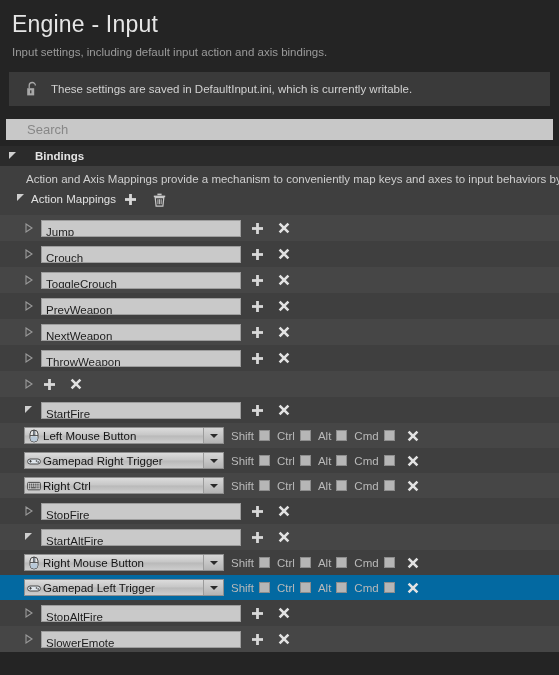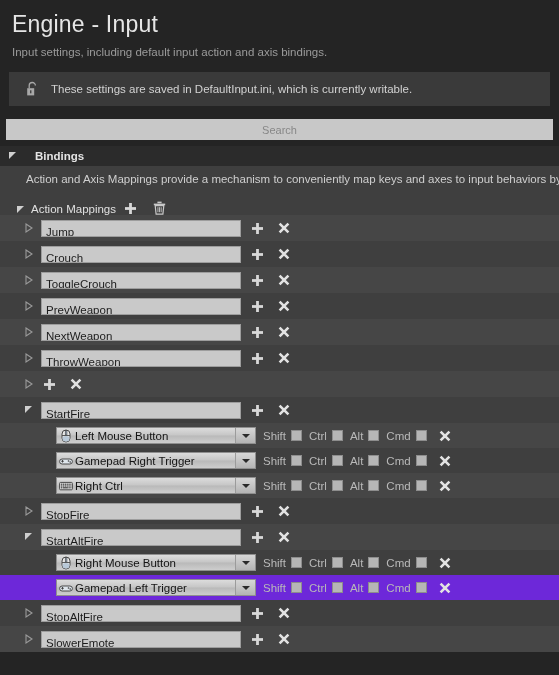--- a/index.html
+++ b/index.html
@@ -27,39 +27,39 @@
     display:flex;align-items:center;padding:0 16px;box-sizing:border-box;
   }
   .notice-text{font-size:11.5px;color:#d2d2d2;margin-left:11px;}
   .lock-ico{width:15px;height:16px;display:block;}
 
   
   .searchwrap{margin:13px 6px 0 6px;}
   .search{
     width:100%;height:21px;box-sizing:border-box;
     background:#c8c8c8;border:none;outline:none;
-    font-family:"Liberation Sans", sans-serif;font-size:11px;
-    color:#1a1a1a;padding:0 0;text-align:center;
+    font-family:"Liberation Sans", sans-serif;font-size:13px;
+    color:#1a1a1a;padding:0 21px;
   }
   .search::placeholder{color:#878787;}
 
   
   .bindings-hdr{
     margin-top:6px;height:20px;background:#2b2b2b;
     display:flex;align-items:center;padding-left:8px;gap:12px;
   }
   .bindings-title{font-size:11.5px;color:#e4e4e4;font-weight:bold;margin-left:6px;}
 
   .body-panel{background:#3f3f3f;}
   .desc{
     font-size:11.5px;color:#cfcfcf;padding:6px 0 6px 26px;
     white-space:nowrap;overflow:hidden;line-height:15px;
   }
 
-  .am-hdr{display:flex;align-items:flex-end;height:22px;padding-left:16px;background:#3f3f3f;}
+  .am-hdr{display:flex;align-items:flex-start;height:22px;padding-left:16px;background:#3f3f3f;}
   .am-label{font-size:11.5px;color:#e0e0e0;margin-left:6px;}
   .am-plus{margin-left:8px;}
   .am-trash{margin-left:16px;}
   .tri-hollow{
     width:9px;height:10px;position:relative;
   }
   .tri-hollow svg{display:block;}
 
   
   .row{
@@ -74,21 +74,21 @@
     background:#c9c9c9;border:1px solid #9d9d9d;
     font-size:11.5px;color:#1c1c1c;line-height:15px;padding:4px 4px;
     margin-left:8px;overflow:hidden;white-space:nowrap;
   }
   .ic-plus{margin-left:10px;}
   .ic-x{margin-left:14px;}
 
   
   .subrow{
     height:25px;display:flex;align-items:center;box-sizing:border-box;
-    padding-left:56px;
+    padding-left:24px;
   }
   .keycombo{
     width:200px;height:17px;box-sizing:border-box;
     border:1px solid #8f8f8f;
     background:linear-gradient(to bottom,#dcdcdc 0%,#c6c6c6 48%,#b9b9b9 52%,#cdcdcd 100%);
     display:flex;align-items:center;position:relative;
   }
   .keyicon{width:14px;height:14px;margin-left:2px;flex:none;display:block;}
   .keyname{
     font-size:11.5px;color:#141414;margin-left:2px;white-space:nowrap;
@@ -506,21 +506,21 @@
     <span class="modbox"></span>
     <span class="modlabel">Cmd</span>
     <span class="modbox"></span>
     <span class="icon-btn sub-x">
       <svg width="12" height="12" viewBox="0 0 12 12">
         <path d="M1.6 1.6 L10.4 10.4 M10.4 1.6 L1.6 10.4" stroke="#e2e2e2" stroke-width="2.6"></path>
       </svg>
     </span>
   </div>
 
-  <div class="subrow alt" style="background: #6d28d9;">
+  <div class="subrow alt" style="background: #0369a1;">
     <div class="keycombo">
       <span class="keyicon-host">
               <svg class="keyicon" viewBox="0 0 14 14">
                 <rect x="0.6" y="5" width="12.8" height="5" rx="2.5" fill="#dfe6ec" stroke="#4a4a4a" stroke-width="1"></rect>
                 <rect x="2.2" y="6.8" width="2.6" height="0.9" fill="#3d3d3d"></rect>
                 <rect x="3.05" y="5.95" width="0.9" height="2.6" fill="#3d3d3d"></rect>
                 <circle cx="9.5" cy="7" r="0.8" fill="#3d3d3d"></circle>
                 <circle cx="11.2" cy="8" r="0.8" fill="#3d3d3d"></circle>
               </svg>
             </span>

